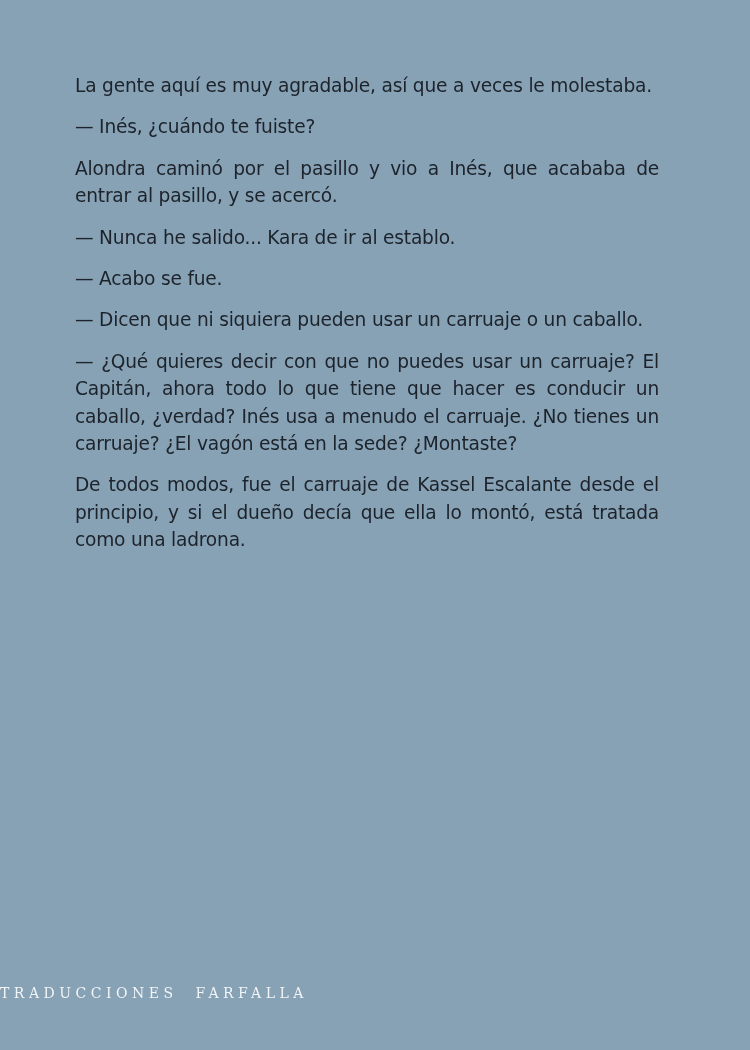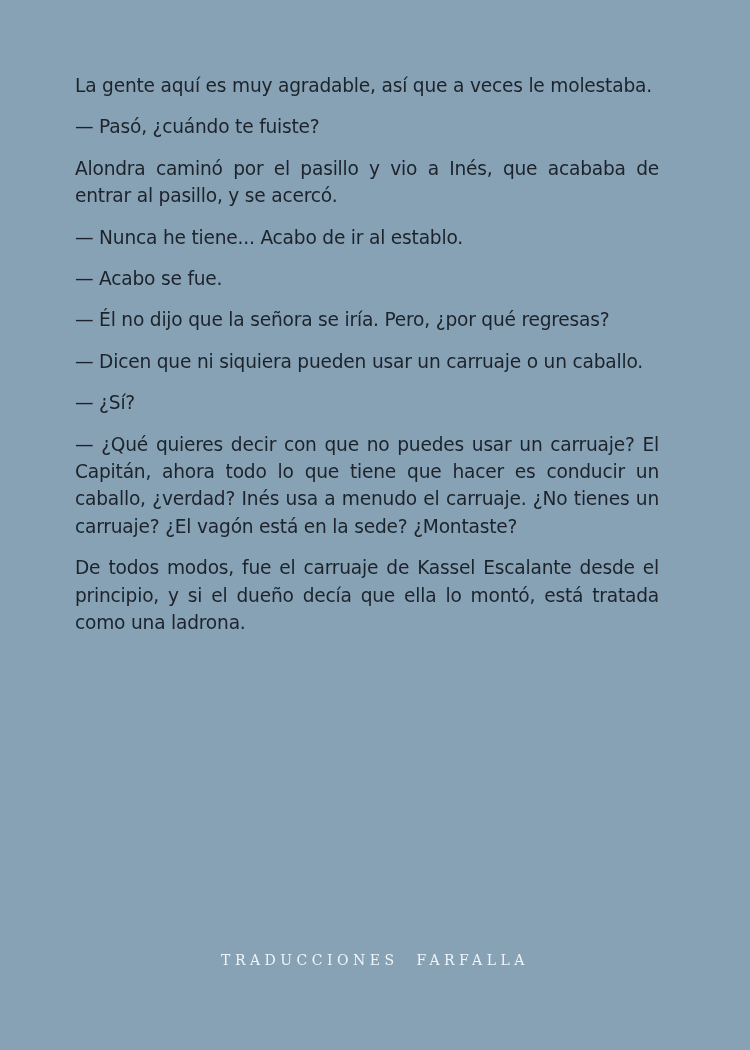--- a/index.html
+++ b/index.html
@@ -25,37 +25,35 @@
     letter-spacing: -0.2px;
   }
   .para {
     margin: 0 16px 14px 0;
     text-align: justify;
   }
   .footer {
     position: absolute;
     left: 0;
     width: 750px;
-    top: 952px;
-    text-align: center;
+    top: 985px;
+    text-align: left;
     font-family: "DejaVu Serif", serif;
     font-size: 14px;
     letter-spacing: 4.5px;
     color: #f2f5f8;
   }
 </style>
 </head>
 <body>
 
 <div class="page">
   <p class="para">La gente aquí es muy agradable, así que a veces le molestaba.</p>
-  <p class="para">— Pasó, ¿cuándo te fuiste?</p>
+  <p class="para">— Inés, ¿cuándo te fuiste?</p>
   <p class="para">Alondra caminó por el pasillo y vio a Inés, que acababa de entrar al pasillo, y se acercó.</p>
-  <p class="para">— Nunca he tiene... Acabo de ir al establo.</p>
+  <p class="para">— Nunca he salido... Kara de ir al establo.</p>
   <p class="para">— Acabo se fue.</p>
-  <p class="para">— Él no dijo que la señora se iría. Pero, ¿por qué regresas?</p>
   <p class="para">— Dicen que ni siquiera pueden usar un carruaje o un caballo.</p>
-  <p class="para">— ¿Sí?</p>
   <p class="para">— ¿Qué quieres decir con que no puedes usar un carruaje? El Capitán, ahora todo lo que tiene que hacer es conducir un caballo, ¿verdad? Inés usa a menudo el carruaje. ¿No tienes un carruaje? ¿El vagón está en la sede? ¿Montaste?</p>
   <p class="para">De todos modos, fue el carruaje de Kassel Escalante desde el principio, y si el dueño decía que ella lo montó, está tratada como una ladrona.</p>
 </div>
 
 <div class="footer" style="white-space: pre;">TRADUCCIONES  FARFALLA</div>
 
 </body></html>

